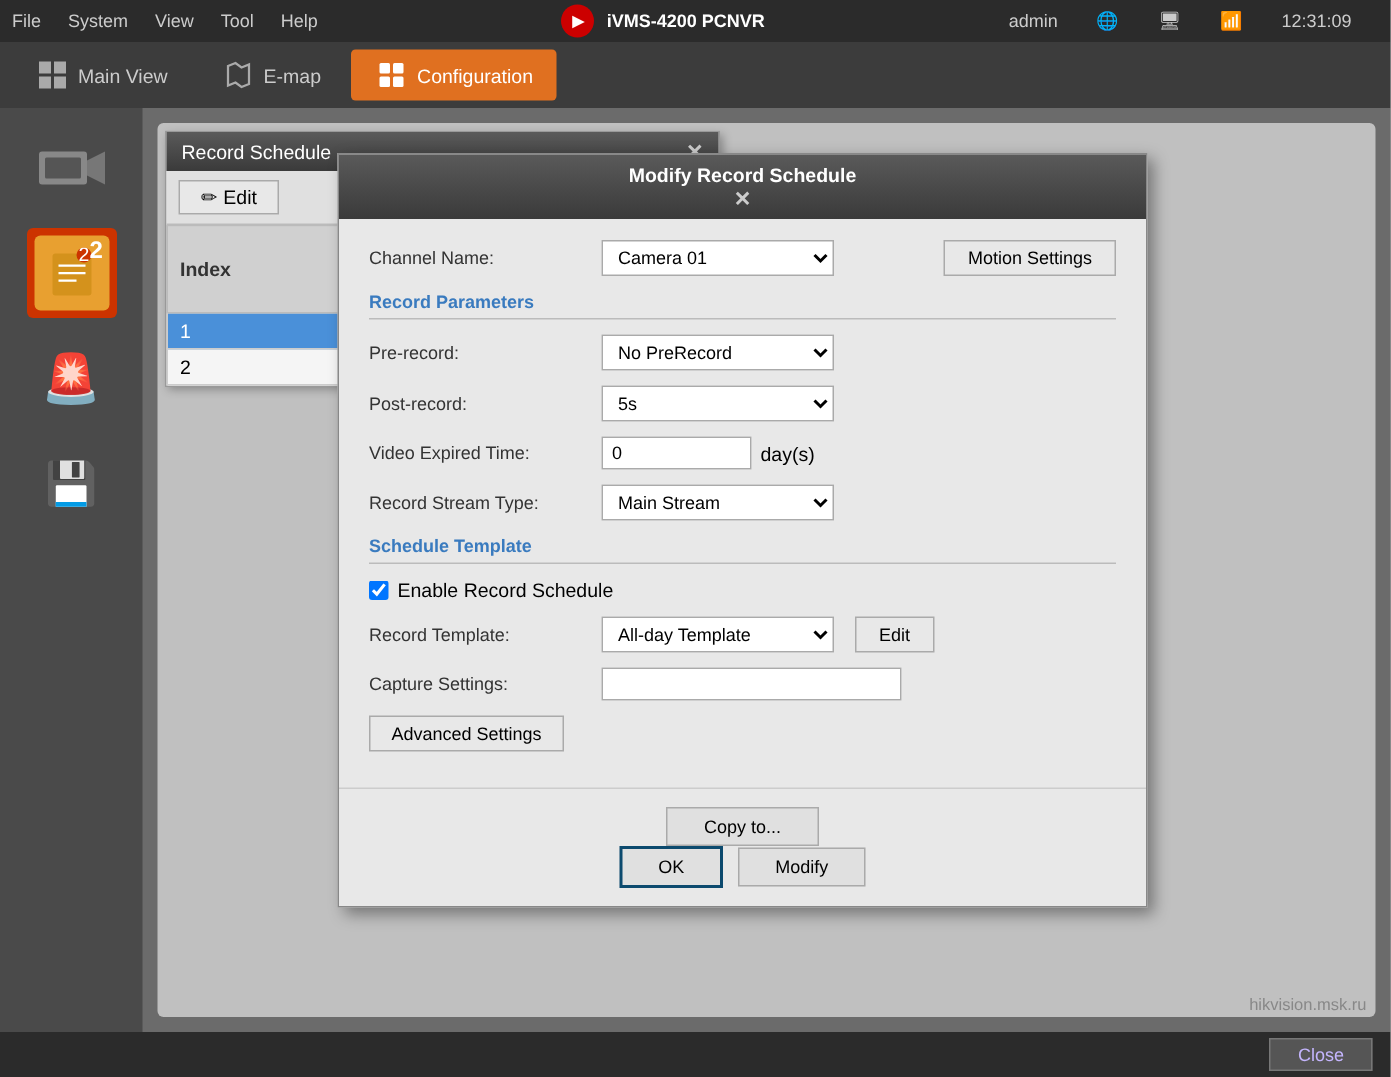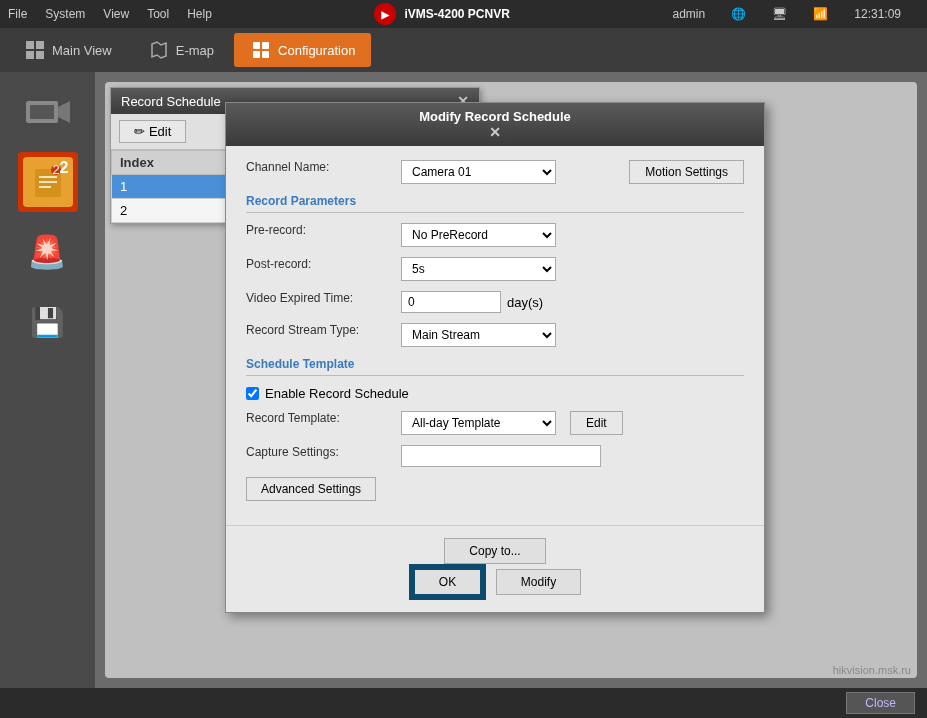--- a/index.html
+++ b/index.html
@@ -150,21 +150,21 @@
 
     
     .camera-table {
       width: 100%;
       border-collapse: collapse;
       font-size: 12px;
     }
     .camera-table th {
       background: #d0d0d0;
       border: 1px solid #bbb;
-      padding: 4px 8px;
+      padding: 21px 8px;
       text-align: left;
       color: #333;
     }
     .camera-table td {
       border: 1px solid #ccc;
       padding: 4px 8px;
       background: #f5f5f5;
     }
     .camera-table tr.selected td { background: #4a90d9; color: #fff; }
     .edit-bar {
@@ -203,20 +203,21 @@
       align-items: center;
       flex-direction: column;
     }
 
     .modify-content {
       padding: 14px 20px;
     }
 
     .form-row {
       display: flex;
+      align-items: center;
       margin-bottom: 10px;
     }
     .form-label {
       width: 155px;
       color: #333;
       font-size: 12px;
     }
     .form-control {
       flex: 1;
     }
@@ -283,21 +284,21 @@
     }
     .action-btn {
       padding: 5px 24px;
       border: 1px solid #aaa;
       background: #e0e0e0;
       cursor: pointer;
       font-size: 12px;
     }
     .ok-btn {
       padding: 5px 24px;
-      border: 6px solid #0c4a6e;
+      border: 2px solid #0c4a6e;
       background: #e0e0e0;
       cursor: pointer;
       font-size: 12px;
       margin-right: 6px;
     }
 
     
     .status-bar {
       background: #2b2b2b;
       height: 30px;

